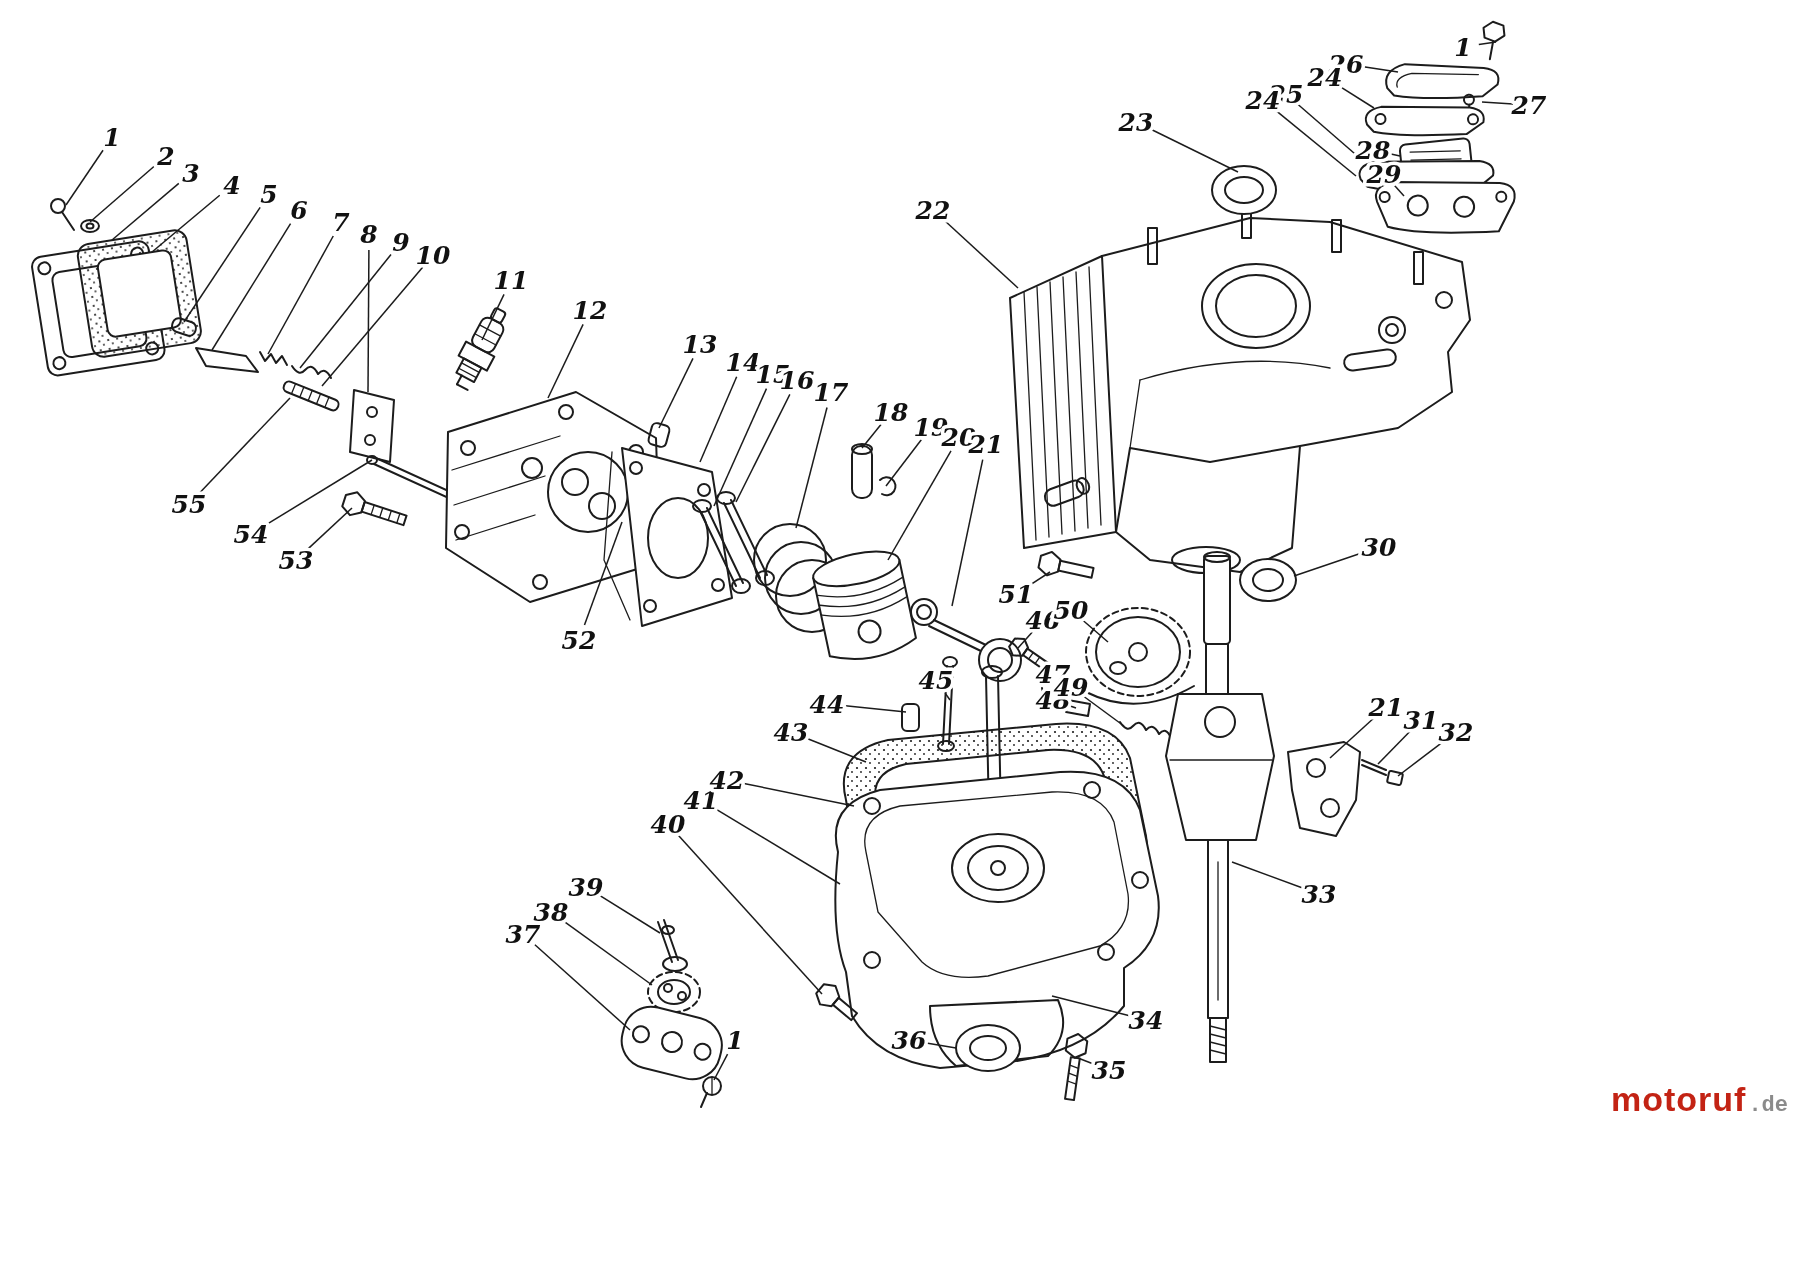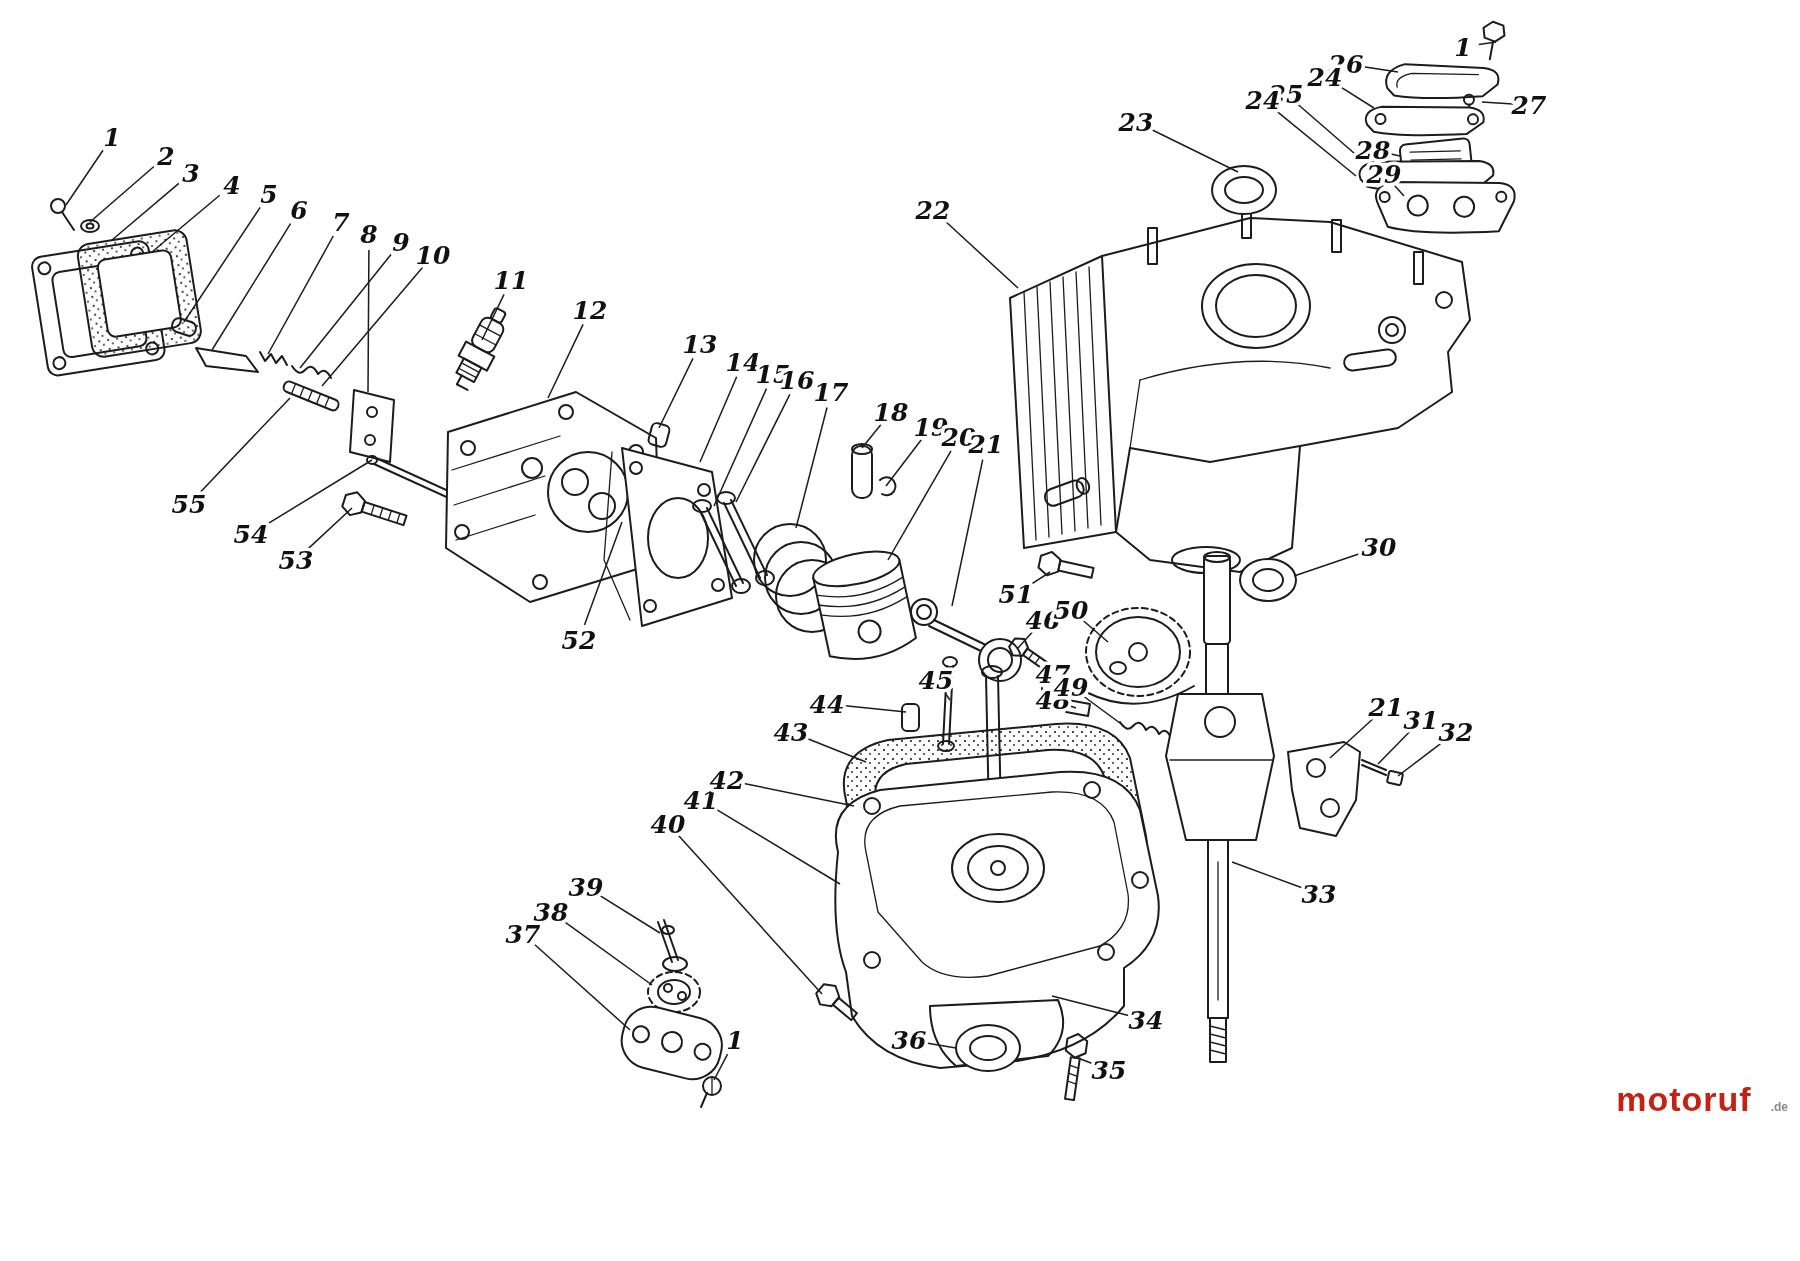--- a/index.html
+++ b/index.html
@@ -17,21 +17,21 @@
   
   .overlay .leader{stroke:var(--line-color,#1c1c1c);stroke-width:1.5;fill:none;}
   .overlay .callout{font-style:italic;font-weight:bold;font-size:25px;
         font-family:"DejaVu Serif",serif;fill:var(--label-color,#111111);
         text-anchor:middle;dominant-baseline:central;
         paint-order:stroke;stroke:#ffffff;stroke-width:7px;stroke-linejoin:round;}
   
   .watermark{position:absolute;right:12px;bottom:142px;display:flex;align-items:baseline;
         font-family:"Liberation Sans",sans-serif;user-select:none;}
   .watermark .brand{font-size:34px;font-weight:bold;letter-spacing:1px;}
-  .watermark .tld{font-size:12px;font-weight:bold;margin-left:19px;}
+  .watermark .tld{font-size:22px;font-weight:bold;margin-left:2px;font-family:Liberation Mono, monospace;}
 </style>
 </head>
 <body>
 
 <div class="stage">
 
   <svg class="layer art" viewBox="0 0 1800 1261">
     <defs>
       <pattern id="speck" width="9" height="9" patternUnits="userSpaceOnUse">
         <circle class="dot" cx="2" cy="3" r="1.1"></circle>

